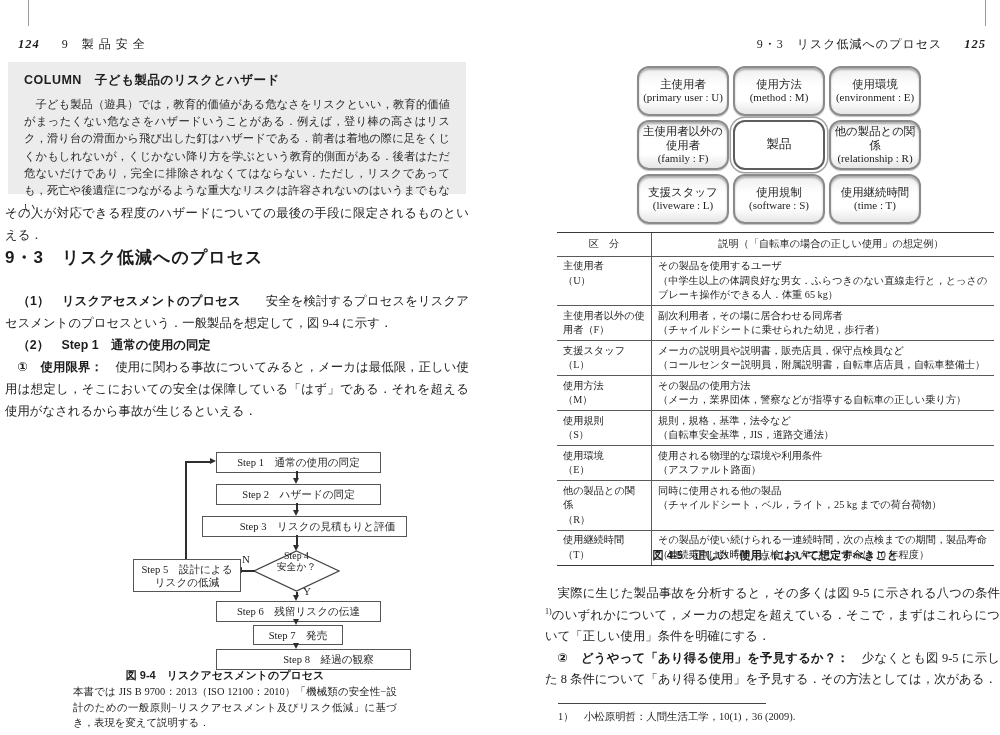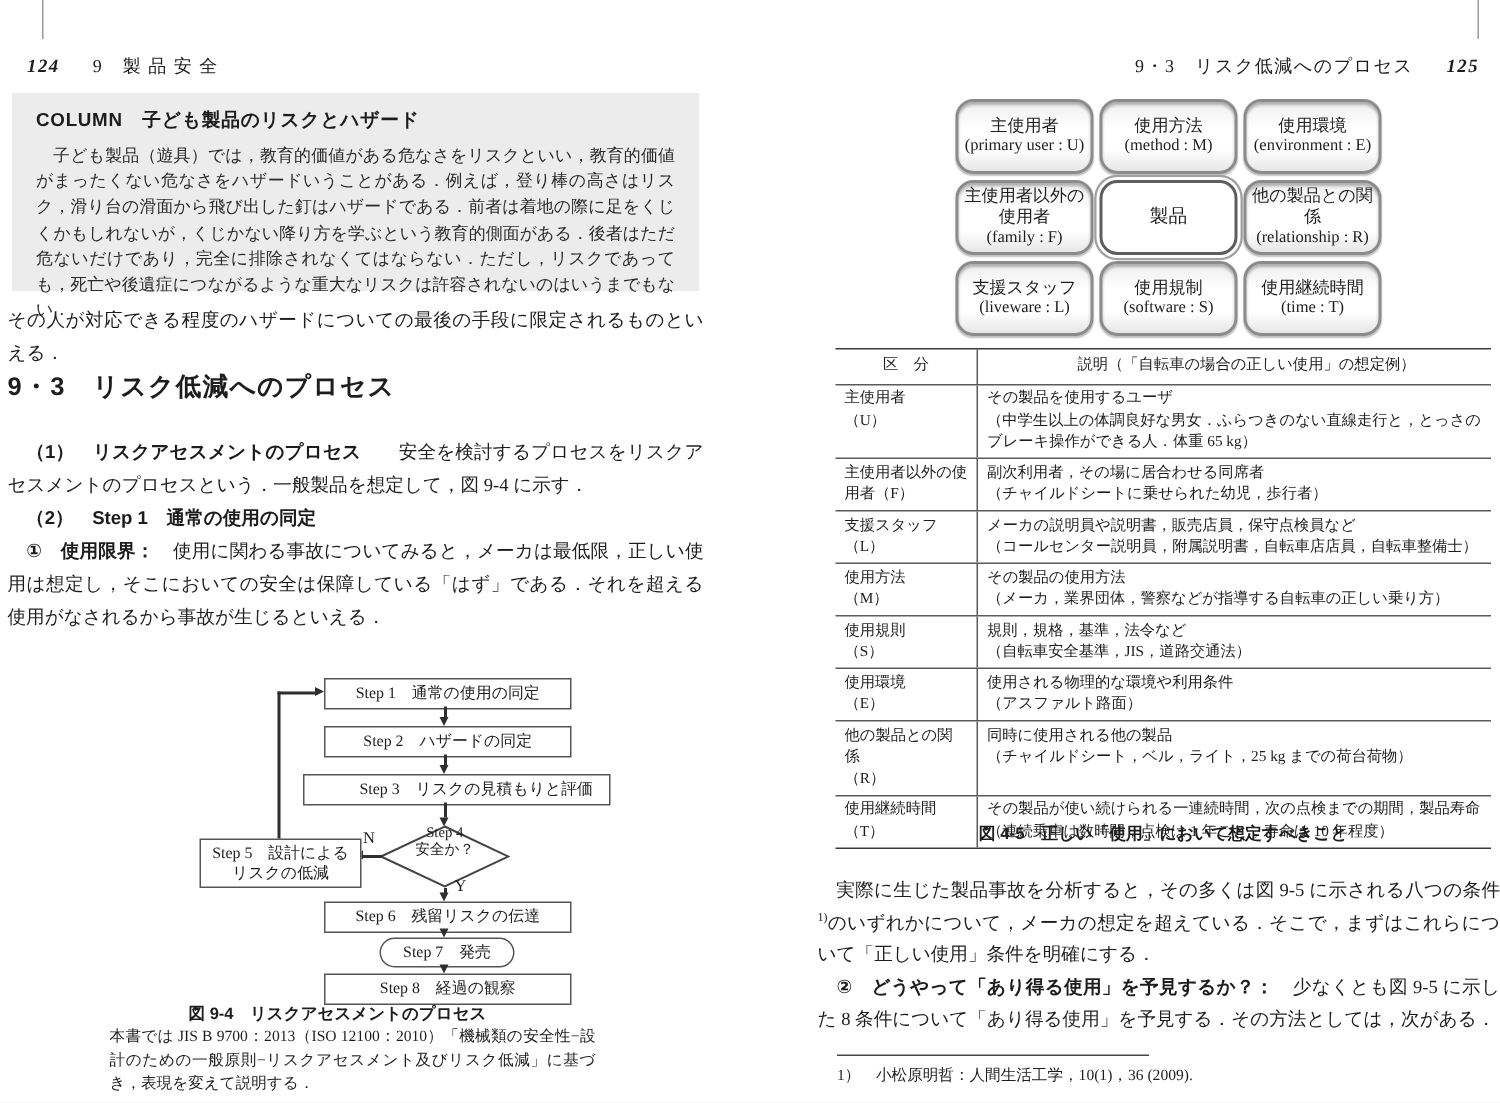--- a/index.html
+++ b/index.html
@@ -115,23 +115,23 @@
       </div>
       <div class="vline" style="left:149px;top:461px;height:98px;"></div>
       <div class="hline" style="left:149px;top:461px;width:26px;"></div>
       <div class="ah-right" style="left:174px;top:458px;"></div>
 
       <span class="yn" style="left:267px;top:585px;">Y</span>
       <div class="vline" style="left:260px;top:592px;height:4px;"></div>
         <div class="ah-down" style="left:257px;top:595px;"></div>
       <div class="fcbox" style="left:180px;top:601px;width:163px;height:19px;">Step 6　残留リスクの伝達</div>
       <div class="ah-down" style="left:257px;top:619px;"></div>
-      <div class="fcbox" style="left:217px;top:625px;width:88px;height:18px;border-radius:10px;">Step 7　発売</div>
+      <div class="fcbox" style="left:217px;top:625px;width:88px;height:18px;border-radius:0;">Step 7　発売</div>
       <div class="ah-down" style="left:257px;top:643px;"></div>
-      <div class="fcbox" style="left:180px;top:649px;width:163px;height:19px;">Step 8　経過の観察</div>
+      <div class="fcbox" style="left:180px;top:649px;width:163px;height:19px;padding-left:30px;">Step 8　経過の観察</div>
     </div>
 
     <div class="abs fc-caption b">図 9-4　リスクアセスメントのプロセス</div>
     <div class="abs fc-note">本書では JIS B 9700：2013（ISO 12100：2010）「機械類の安全性−設計のための一般原則−リスクアセスメント及びリスク低減」に基づき，表現を変えて説明する．</div>
   </div>
 
   <div id="rp">
     <div class="cropmark" style="left:485px;"></div>
 
     <div class="abs header-r">

